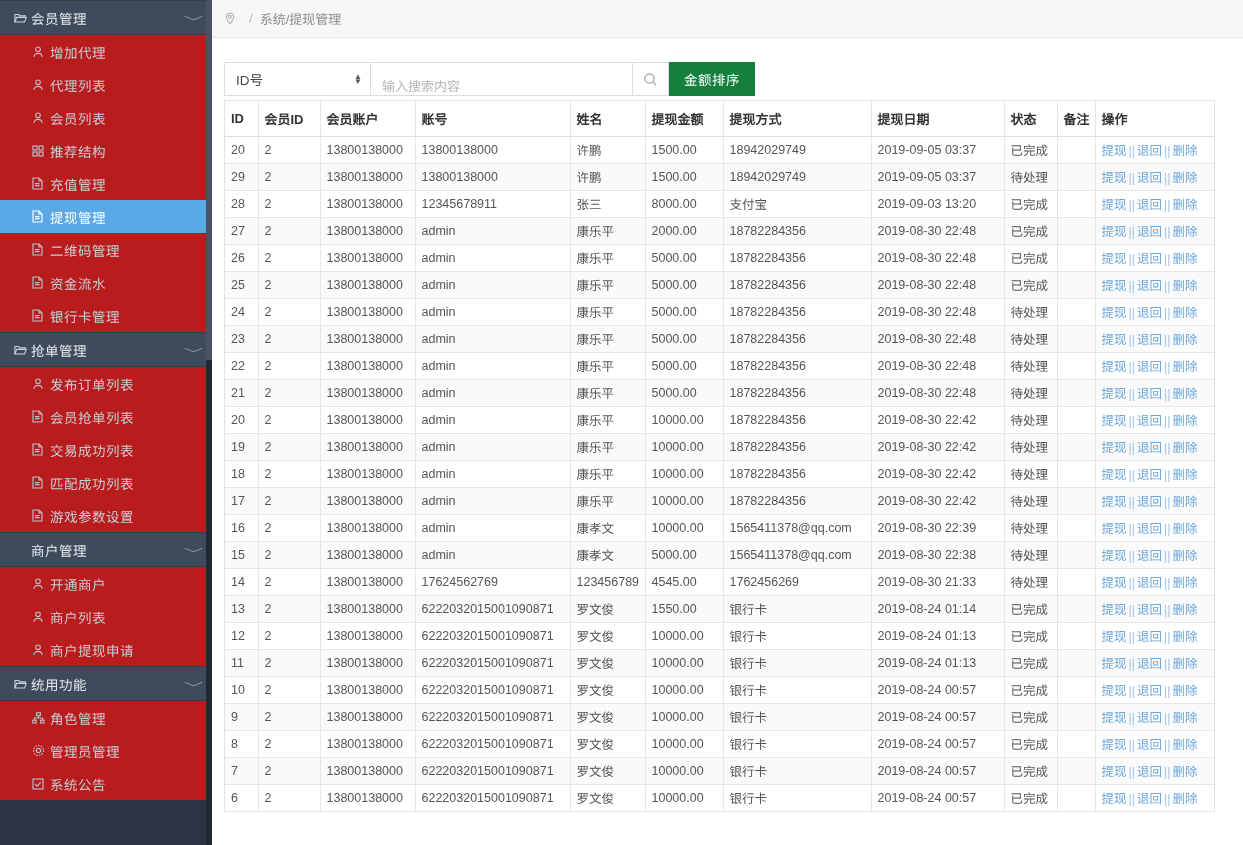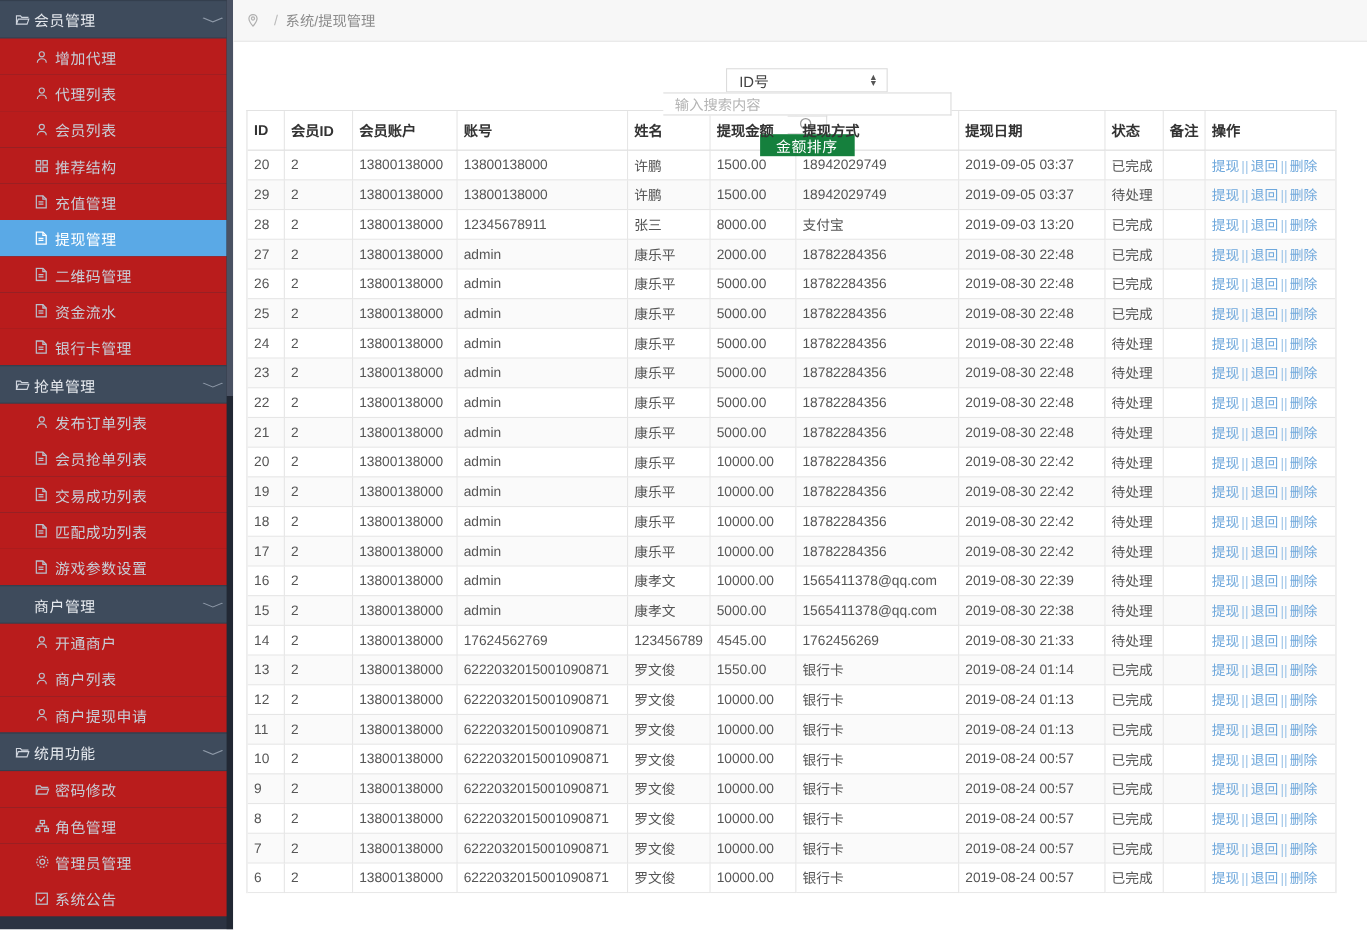--- a/index.html
+++ b/index.html
@@ -126,21 +126,20 @@
   .breadcrumb-bar .bc-pin { margin-right: 6px; color: #b0b0b0; display:flex; align-items:center;}
   .breadcrumb-bar .bc-sep { margin: 0 7px; color: #bbb; }
   .breadcrumb-bar .bc-text { color: #8c8c8c; }
 
   .toolbar {
     padding: 24px 0 0 12px;
     display: flex;
     align-items: center;
     height: 34px;
     box-sizing: content-box;
-    flex-direction: column;
   }
   .tb-select {
     width: 147px;
     height: 34px;
     border: 1px solid #dcdcdc;
     background: #fff;
     box-sizing: border-box;
     display: flex;
     align-items: center;
     padding: 0 8px 0 11px;
@@ -463,29 +462,20 @@
             <path d="M1 10.3V2.2h4l1.2 1.5h6.6"></path>
             <path d="M1 10.3l1.8-5h10.4l-1.8 5z"></path>
           </svg>
         </span>
         <span class="gh-label">统用功能</span>
         <span class="gh-chevron">
           <svg class="ic" width="13" height="8" viewBox="0 0 13 8" fill="none" stroke="#8e99a8" stroke-width="1.1">
             <path d="M1 1.6l5.5 4.8L12 1.6"></path>
           </svg>
         </span>
-      </div>
-      <div class="menu-item">
-        <span class="mi-icon">
-          <svg class="ic" width="13" height="12" viewBox="0 0 14 12" fill="none" stroke="#b9c0cb" stroke-width="1.15">
-            <path d="M1 10.3V2.2h4l1.2 1.5h6.6"></path>
-            <path d="M1 10.3l1.8-5h10.4l-1.8 5z"></path>
-          </svg>
-        </span>
-        <span class="mi-label">密码修改</span>
       </div>
       <div class="menu-item">
         <span class="mi-icon">
           <svg class="ic" width="13" height="12" viewBox="0 0 13 12" fill="none" stroke="#b9c0cb" stroke-width="1.15">
             <rect x="4.6" y="0.8" width="3.8" height="2.8"></rect>
             <rect x="0.8" y="8.2" width="3.4" height="2.8"></rect>
             <rect x="8.6" y="8.2" width="3.4" height="2.8"></rect>
             <path d="M6.5 3.6v2.4M2.5 8.2V6h8v2.2"></path>
           </svg>
         </span>

